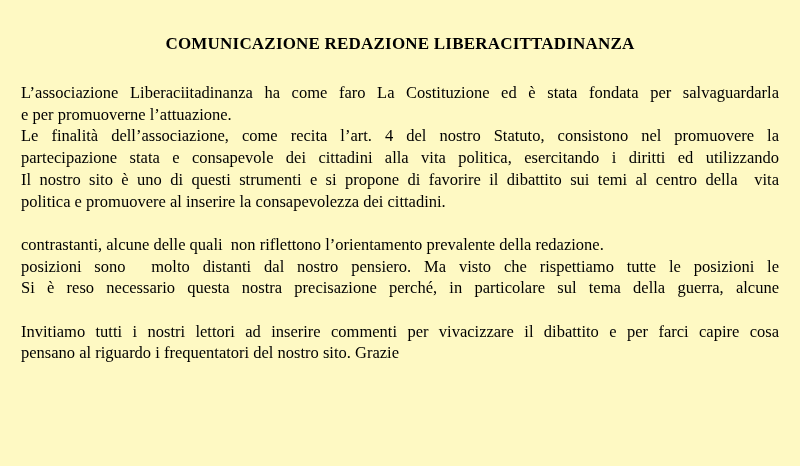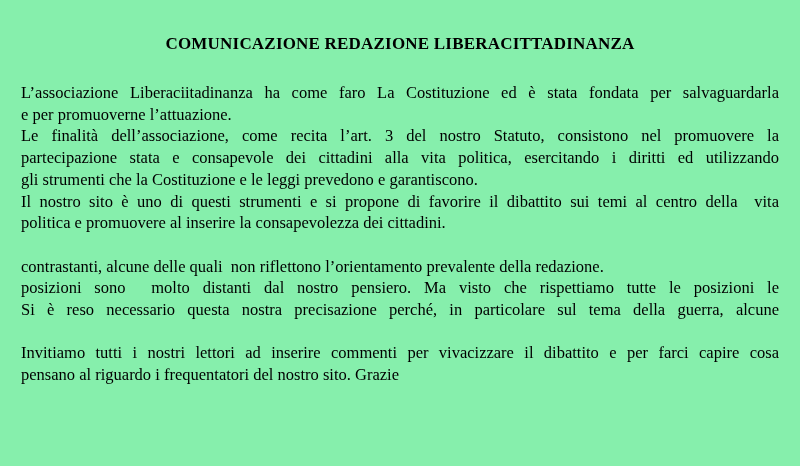--- a/index.html
+++ b/index.html
@@ -4,21 +4,21 @@
 <style>
   html, body {
     margin: 0;
     padding: 0;
     background: #ffffff;
   }
   .page {
     position: relative;
     width: 800px;
     height: 466px;
-    background: #86efac;
+    background: #fef9c3;
     color: #000000;
     font-family: "Liberation Serif", serif;
     overflow: hidden;
   }
   .doc-title {
     margin: 34px 21px 0 21px;
     text-align: center;
     font-weight: bold;
     font-size: 17px;
     line-height: 20px;
@@ -48,23 +48,22 @@
 
   <div class="doc-title">COMUNICAZIONE REDAZIONE LIBERACITTADINANZA</div>
 
   <div class="content">
 
     <div class="para">
       <div class="line full">L’associazione Liberaciitadinanza ha come faro La Costituzione ed è stata fondata per salvaguardarla</div>
       <div class="line">e per promuoverne l’attuazione.</div>
     </div>
     <div class="para">
-      <div class="line full">Le finalità dell’associazione, come recita l’art. 3 del nostro Statuto, consistono nel promuovere la</div>
+      <div class="line full">Le finalità dell’associazione, come recita l’art. 4 del nostro Statuto, consistono nel promuovere la</div>
       <div class="line full">partecipazione stata e consapevole dei cittadini alla vita politica, esercitando i diritti ed utilizzando</div>
-      <div class="line">gli strumenti che la Costituzione e le leggi prevedono e garantiscono.</div>
     </div>
     <div class="para">
       <div class="line full">Il nostro sito è uno di questi strumenti e si propone di favorire il dibattito sui temi al centro della  vita</div>
       <div class="line">politica e promuovere al inserire la consapevolezza dei cittadini.</div>
     </div>
 
     <div class="blank-line"></div>
 
     <div class="para">
       <div class="line">contrastanti, alcune delle quali  non riflettono l’orientamento prevalente della redazione.</div>

